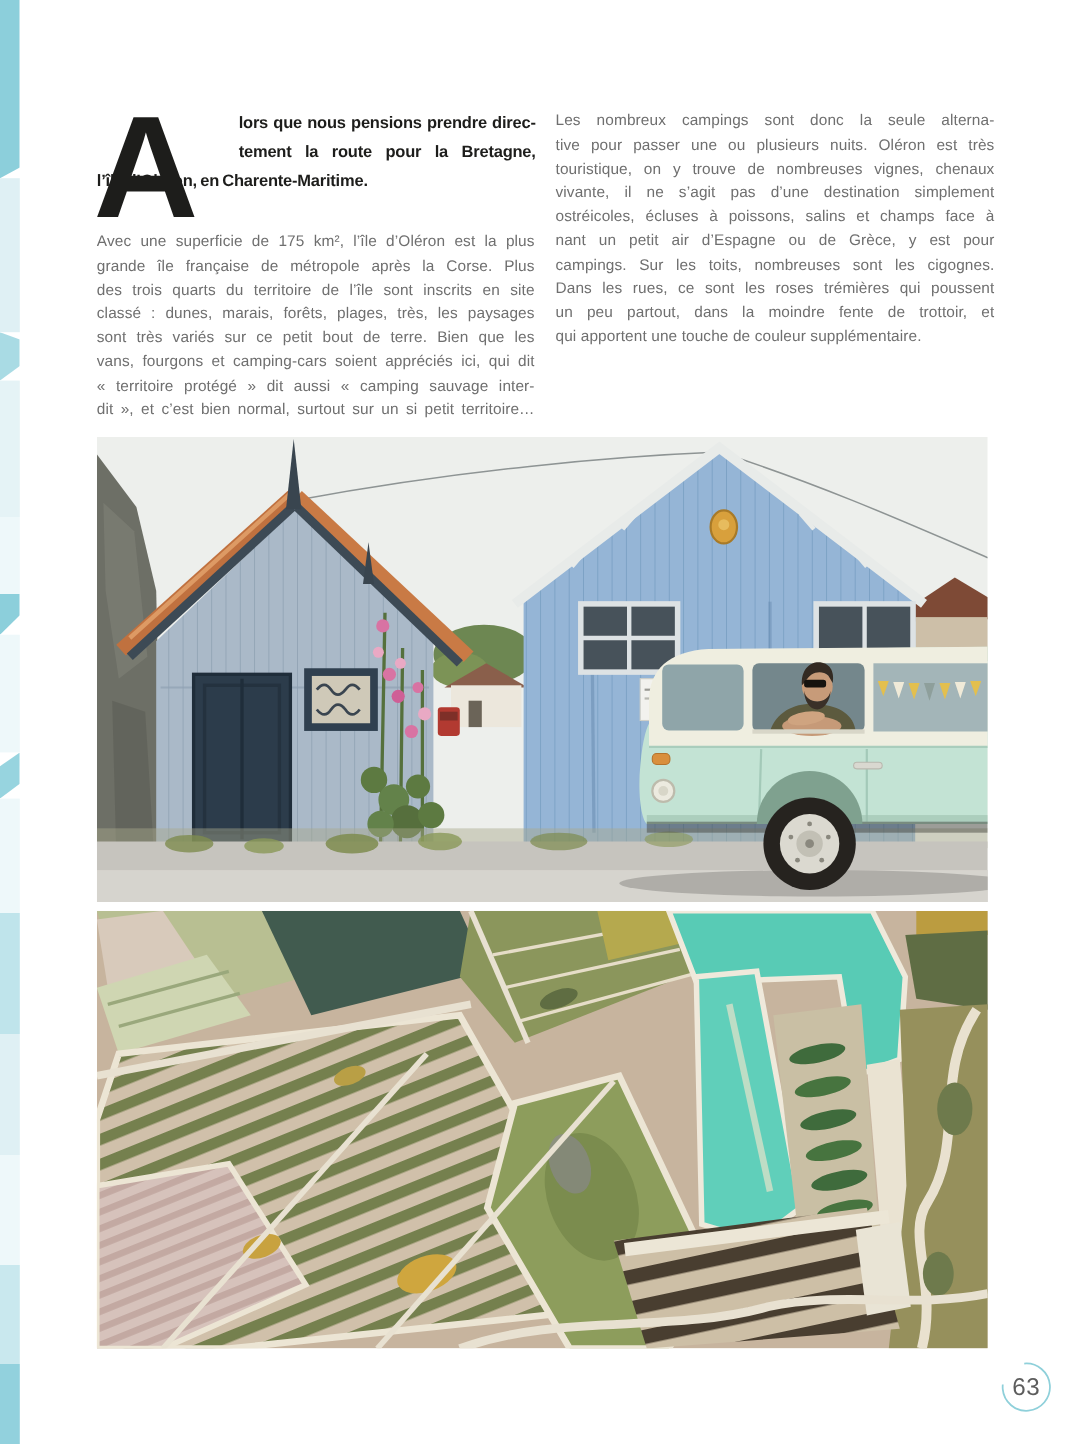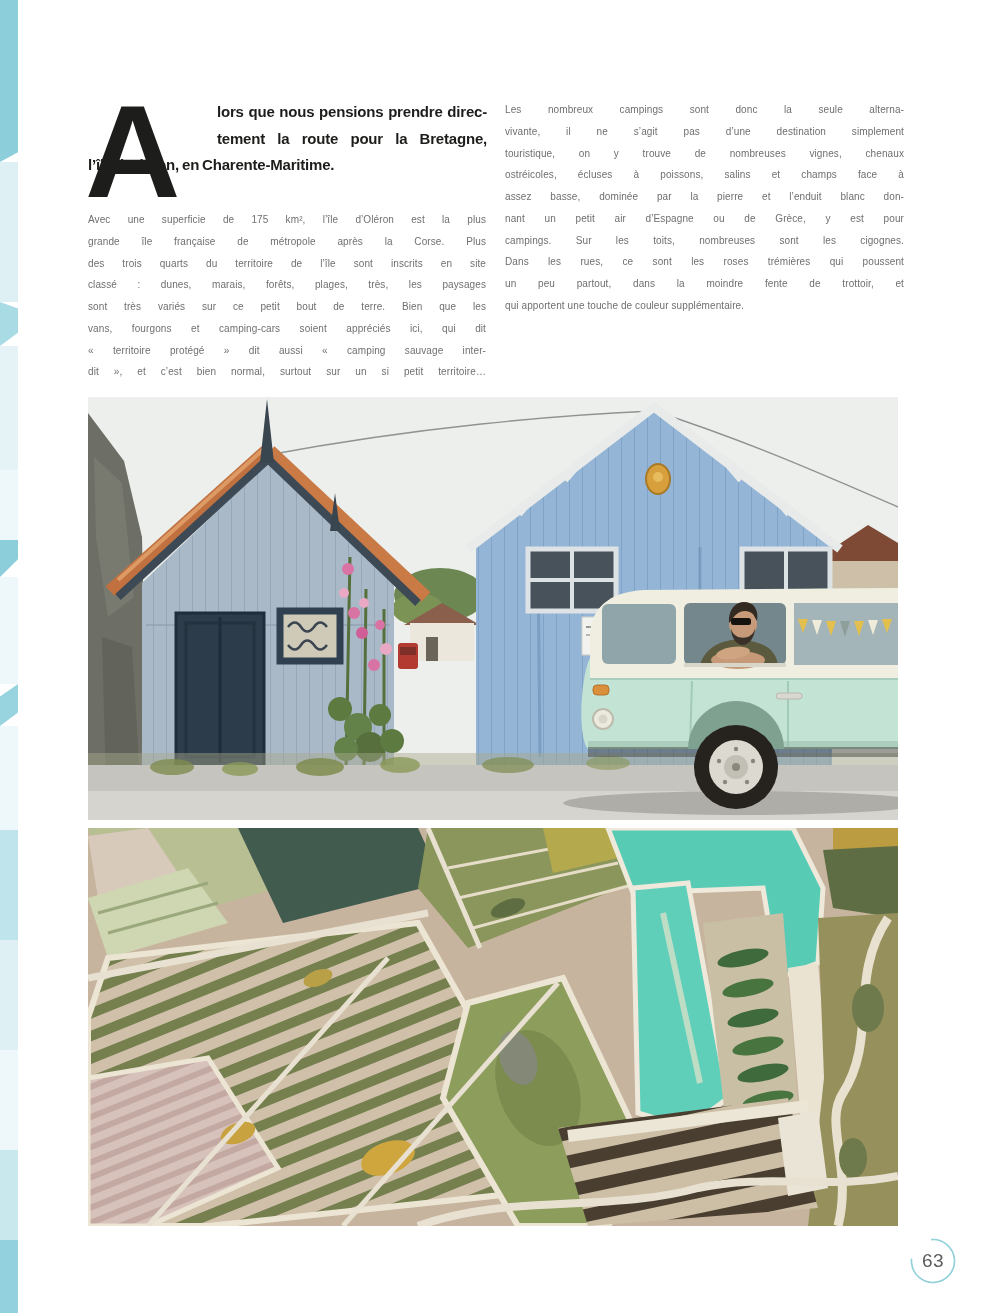--- a/index.html
+++ b/index.html
@@ -29,37 +29,37 @@
   .s14{top:1240px;height:73px;background:var(--accent-teal);opacity:.95;}
 
   
   .intro{position:absolute;left:88px;top:99px;width:399px;height:110px;}
   .dropcap{position:absolute;left:-3px;top:-13px;font-size:132px;line-height:1;
            font-weight:700;color:var(--text-heading);letter-spacing:-5px;}
   .intro-lines .jline{font-size:15px;line-height:26.5px;font-weight:700;color:var(--text-heading);
                       letter-spacing:-0.2px;word-spacing:-1px;}
   .intro-lines .jline.indent{padding-left:129px;box-sizing:border-box;}
   .col{position:absolute;overflow:hidden;}
-  .col .jline{font-size:10px;line-height:21.75px;color:var(--text-body);letter-spacing:.1px;}
+  .col .jline{font-size:14px;line-height:21.75px;color:var(--text-body);letter-spacing:.1px;}
   .col.left{left:88px;top:209px;width:398px;height:176px;}
   .col.right{left:505px;top:99px;width:399px;height:263px;}
   .jline{text-align:justify;text-align-last:justify;white-space:nowrap;}
   .jline.no-just{text-align:left;text-align-last:left;}
 
   
   figure.photo{position:absolute;margin:0;padding:0;overflow:hidden;}
   .photo1{left:88px;top:397px;width:810px;height:423px;}
   .photo2{left:88px;top:828px;width:810px;height:398px;}
   figure.photo svg{display:block;}
 
   
   .pagenum{position:absolute;left:908px;top:1236px;width:50px;height:50px;}
   .pagenum svg{position:absolute;left:0;top:0;}
   .pagenum .num{position:absolute;left:0;top:0;width:50px;height:50px;display:flex;
-                align-items:center;justify-content:center;font-size:19px;
+                align-items:center;justify-content:center;font-size:22px;
                 color:var(--pagenum-text);letter-spacing:.5px;}
 </style>
 </head>
 <body>
 
 <div class="page">
 
   <div class="edge">
     <div class="seg s1"></div>
     <div class="seg s2"></div>
@@ -91,24 +91,24 @@
       <div class="jline">grande île française de métropole après la Corse. Plus</div>
       <div class="jline">des trois quarts du territoire de l’île sont inscrits en site</div>
       <div class="jline">classé : dunes, marais, forêts, plages, très, les paysages</div>
       <div class="jline">sont très variés sur ce petit bout de terre. Bien que les</div>
       <div class="jline">vans, fourgons et camping-cars soient appréciés ici, qui dit</div>
       <div class="jline">« territoire protégé » dit aussi « camping sauvage inter-</div>
       <div class="jline">dit », et c’est bien normal, surtout sur un si petit territoire…</div>
     </section>
   <section class="col right">
       <div class="jline">Les nombreux campings sont donc la seule alterna-</div>
+      <div class="jline">tive pour passer une ou plusieurs nuits. Oléron est très</div>
+      <div class="jline">touristique, on y trouve de nombreuses vignes, chenaux</div>
       <div class="jline">vivante, il ne s’agit pas d’une destination simplement</div>
-      <div class="jline">touristique, on y trouve de nombreuses vignes, chenaux</div>
       <div class="jline">ostréicoles, écluses à poissons, salins et champs face à</div>
-      <div class="jline">assez basse, dominée par la pierre et l’enduit blanc don-</div>
       <div class="jline">nant un petit air d’Espagne ou de Grèce, y est pour</div>
       <div class="jline">campings. Sur les toits, nombreuses sont les cigognes.</div>
       <div class="jline">Dans les rues, ce sont les roses trémières qui poussent</div>
       <div class="jline">un peu partout, dans la moindre fente de trottoir, et</div>
       <div class="jline no-just">qui apportent une touche de couleur supplémentaire.</div>
     </section>
 
   <figure class="photo photo1" role="img" aria-label="Deux cabanes ostréicoles en bois bleu et un combi Volkswagen vert menthe">
     <svg width="810" height="423" viewBox="0 0 810 423">
       <defs>

